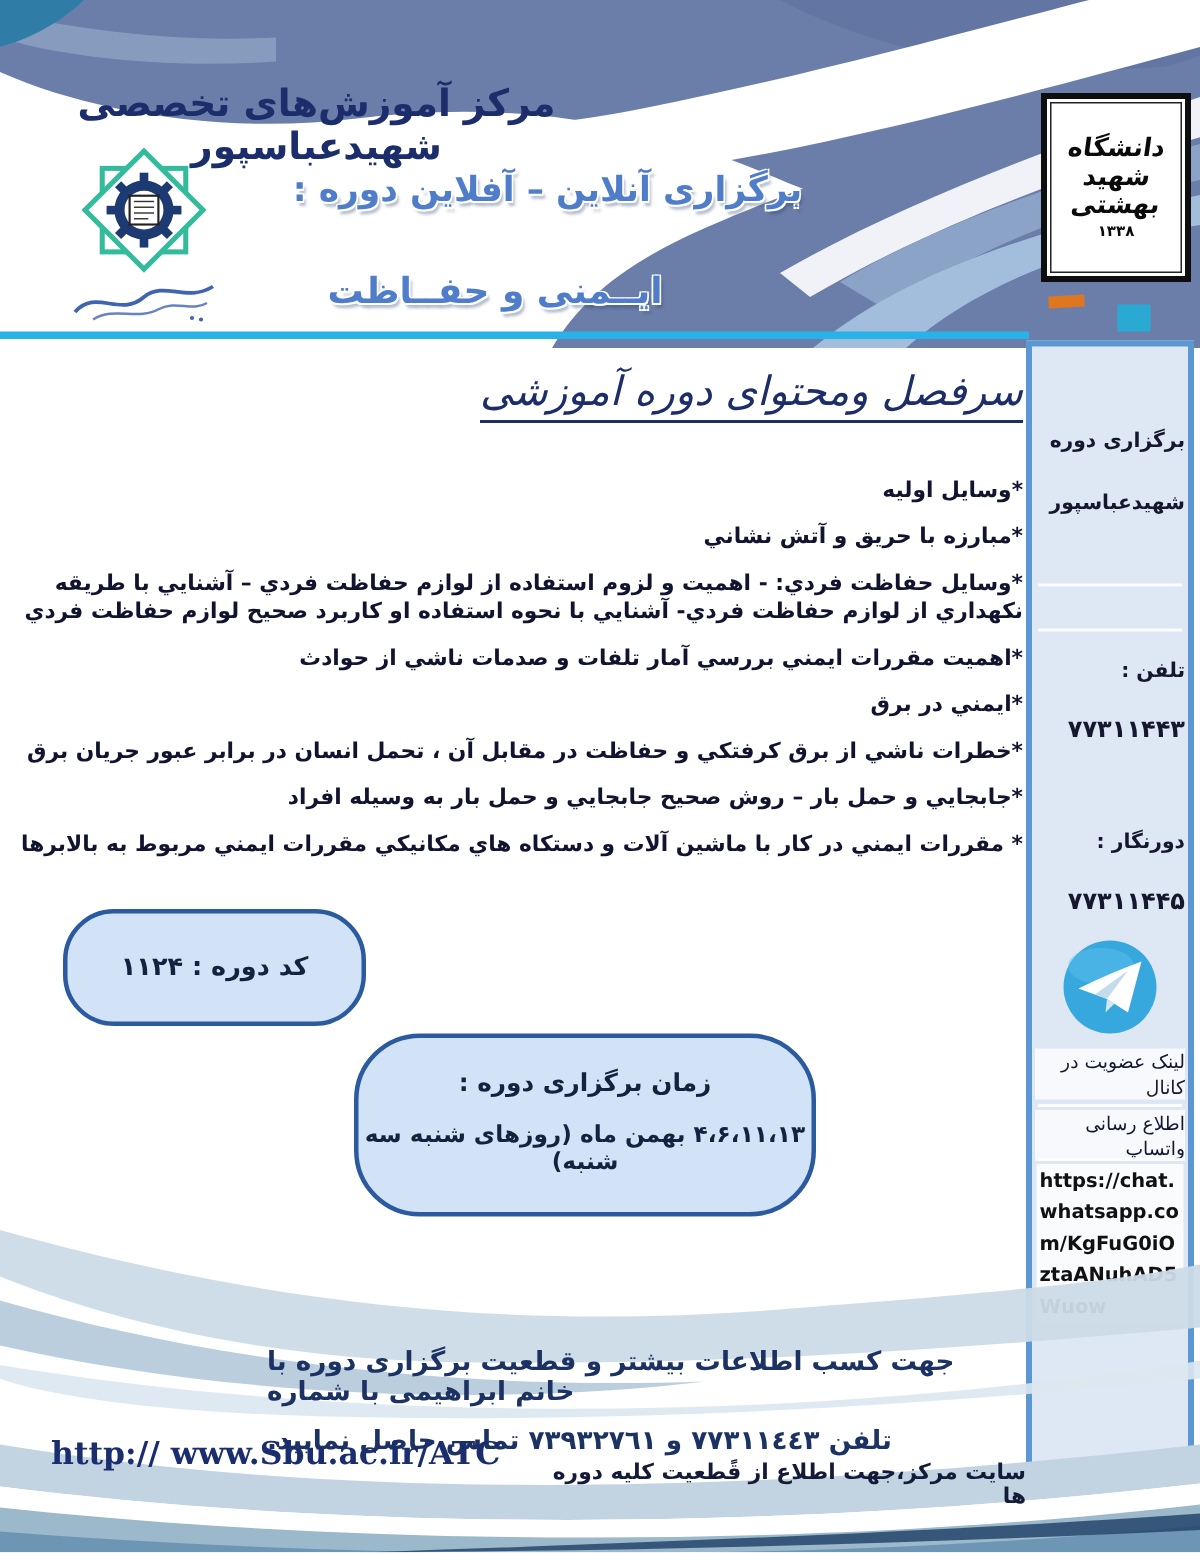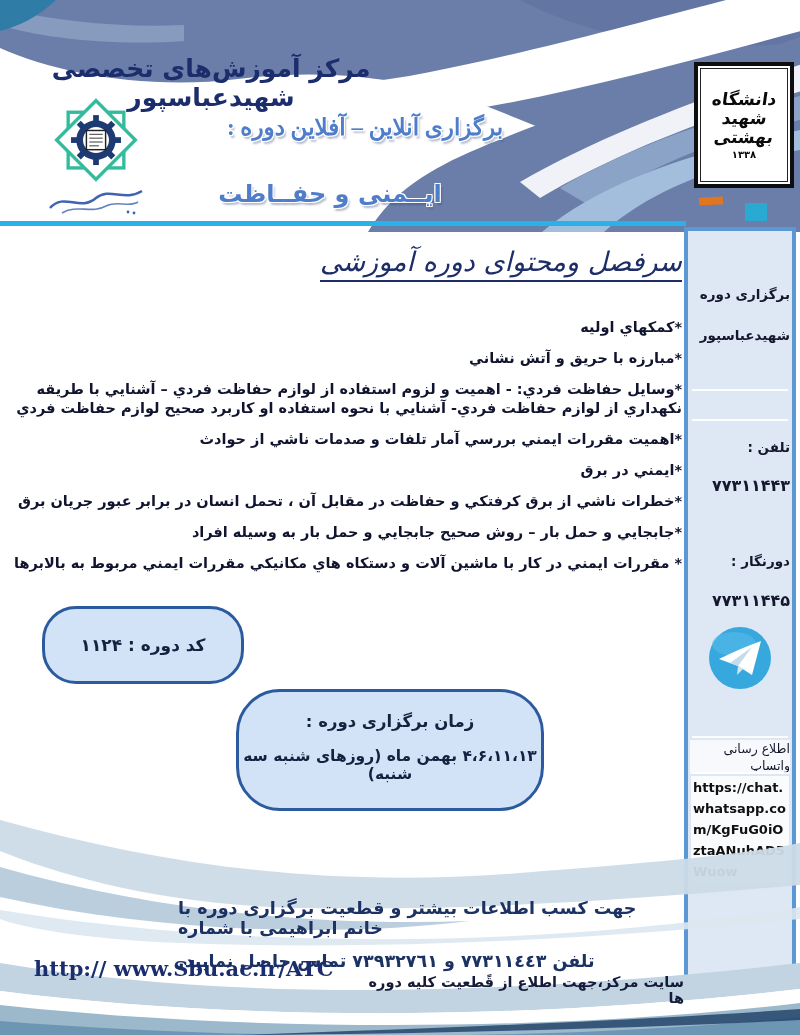--- a/index.html
+++ b/index.html
@@ -13,21 +13,20 @@
   
   .org-title{
     left:8px;top:54px;width:406px;text-align:center;
     font-size:25px;font-weight:bold;color:#1c2d6b;letter-spacing:0;
     direction:rtl;z-index:3;
   }
   .delivery-mode{
     left:160px;top:114px;width:410px;text-align:center;direction:rtl;
     font-size:23px;font-weight:bold;color:#4f7dc9;z-index:3;
     text-shadow:-1px -1px 0 #fff,1px -1px 0 #fff,-1px 1px 0 #fff,1px 1px 0 #fff,2px 3px 2px rgba(40,60,110,.35);
-    font-family:Liberation Serif, serif;
   }
   .course-name{
     left:205px;top:180px;width:250px;text-align:center;direction:rtl;
     font-size:24px;font-weight:bold;color:#4f7dc9;z-index:3;
     text-shadow:-1px -1px 0 #fff,1px -1px 0 #fff,-1px 1px 0 #fff,1px 1px 0 #fff,2px 3px 2px rgba(40,60,110,.35);
   }
   .cyan-rule{left:0;top:221px;width:686px;height:5px;background:#29b2e8;z-index:3;}
   .cyan-chip{left:745px;top:203px;width:22px;height:18px;background:#2aa9d2;z-index:2;}
   .orange-dash{left:699px;top:197px;width:24px;height:8px;background:#e0761f;transform:rotate(-3deg);z-index:3;}
 
@@ -164,21 +163,21 @@
 
   <div class="abs sbu-logo">
     <div class="uline">دانشگاه</div>
     <div class="uline">شهید</div>
     <div class="uline">بهشتی</div>
     <div class="uyear">۱۳۳۸</div>
   </div>
 
   <div class="abs syllabus-title"><span>سرفصل ومحتوای دوره آموزشی</span></div>
   <div class="abs bullets">
-    <div class="bullet">*كمكهاي اوليه</div>
+    <div class="bullet">*وسايل اوليه</div>
     <div class="bullet">*مبارزه با حريق و آتش نشاني</div>
     <div class="bullet">*وسايل حفاظت فردي: - اهميت و لزوم استفاده از لوازم حفاظت فردي – آشنايي با طريقه نكهداري از لوازم حفاظت فردي- آشنايي با نحوه استفاده او كاربرد صحيح لوازم حفاظت فردي</div>
     <div class="bullet">*اهميت مقررات ايمني بررسي آمار تلفات و صدمات ناشي از حوادث</div>
     <div class="bullet">*ايمني در برق</div>
     <div class="bullet">*خطرات ناشي از برق كرفتكي و حفاظت در مقابل آن ، تحمل انسان در برابر عبور جريان برق</div>
     <div class="bullet">*جابجايي و حمل بار – روش صحيح جابجايي و حمل بار به وسيله افراد</div>
     <div class="bullet">* مقررات ايمني در كار با ماشين آلات و دستكاه هاي مكانيكي مقررات ايمني مربوط به بالابرها</div>
   </div>
 
   <div class="abs bubble code-bubble">
@@ -205,20 +204,21 @@
       <svg width="64" height="64" viewBox="0 0 64 64">
         <circle cx="32" cy="32" r="31" fill="#36a8de"></circle>
         <ellipse cx="26" cy="18" rx="22" ry="12" fill="#5fc0ea" opacity="0.45"></ellipse>
         <path d="M11 33 C25 26 39 20 53 15 L44 49 L30 40 Z" fill="#ffffff"></path>
         <path d="M30 40 L29 49 L35 43 Z" fill="#d3e6f2"></path>
         <path d="M22 37 L44 21 L30 40 Z" fill="#b9d6e8" opacity="0.85"></path>
       </svg>
     </div>
 
     <div class="sep" style="top:505px"></div>
+    <div class="row sb-reg" style="top:468px">لینک  عضویت در کانال</div>
     <div class="row sb-reg" style="top:509px">اطلاع رسانی واتساپ</div>
     <div class="sep" style="top:541px"></div>
     <div class="sb-url">https://chat.whatsapp.com/KgFuG0iOztaANuhAD5Wuow</div>
   </div>
 
   <div class="abs contact">
     <div class="c1">جهت کسب اطلاعات بیشتر و قطعیت برگزاری دوره با خانم ابراهیمی با شماره</div>
     <div class="c2">تلفن ٧٧٣١١٤٤٣ و ٧٣٩٣٢٧٦١ تماس حاصل نمایید.</div>
   </div>
   <div class="abs site-url">http:// www.Sbu.ac.ir/ATC</div>

